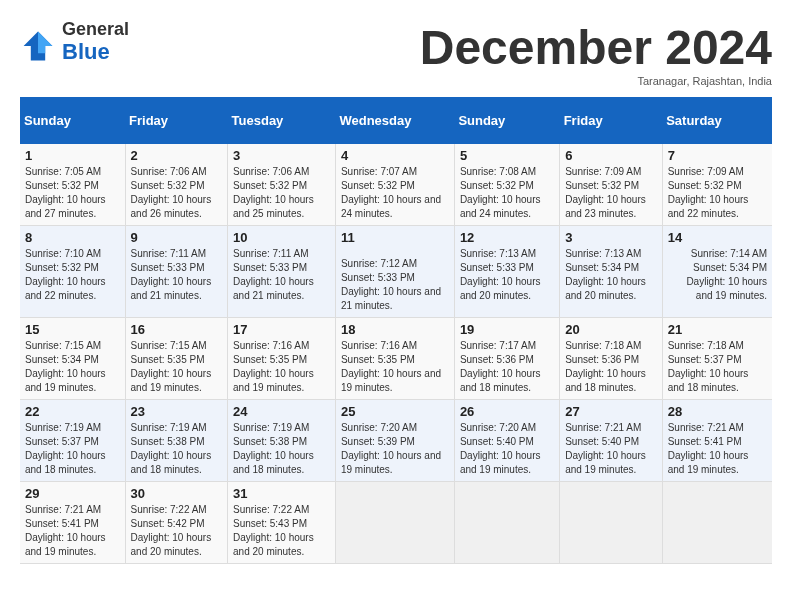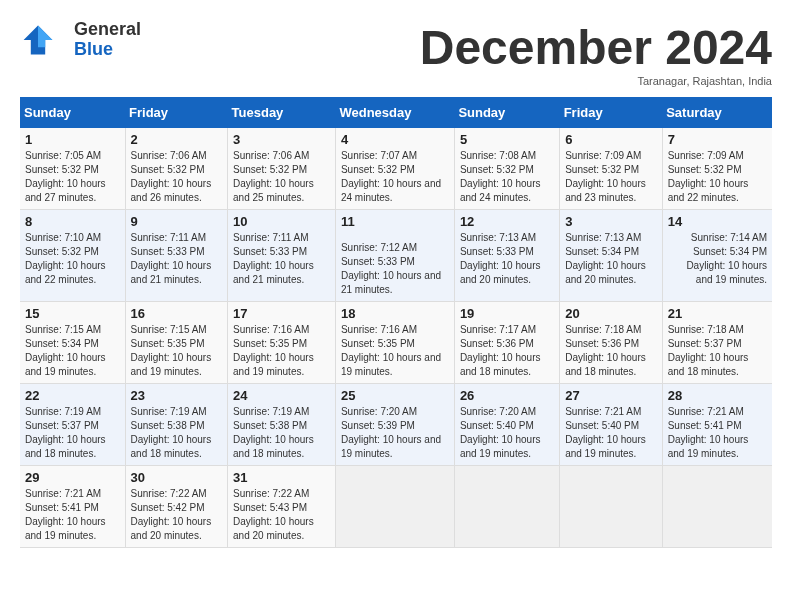--- a/index.html
+++ b/index.html
@@ -11,35 +11,35 @@
       padding: 20px;
     }
     .header-area {
       display: flex;
       justify-content: space-between;
       align-items: flex-start;
       margin-bottom: 10px;
     }
     .logo {
       display: flex;
-      align-items: center;
-      gap: 18px;
+      align-items: flex-end;
+      gap: 6px;
     }
     .logo-text {
       display: flex;
       flex-direction: column;
       line-height: 1.1;
     }
     .logo-general {
       font-size: 18px;
       font-weight: bold;
       color: #333;
     }
     .logo-blue {
-      font-size: 18px;
+      font-size: 22px;
       font-weight: bold;
       color: #1565c0;
     }
     .logo-icon {
       width: 36px;
       height: 36px;
     }
     .title-area {
       text-align: right;
     }
@@ -55,21 +55,21 @@
     .calendar-table {
       width: 100%;
       border-collapse: collapse;
       font-size: 11px;
     }
     .calendar-table thead tr {
       background-color: #1565c0;
       color: #fff;
     }
     .calendar-table thead th {
-      padding: 8px 4px;
+      padding: 16px 4px;
       text-align: left;
       font-size: 13px;
       font-weight: bold;
     }
     .calendar-table tbody tr {
       border-bottom: 1px solid #ddd;
     }
     .calendar-table tbody tr:nth-child(odd) {
       background-color: #f9f9f9;
     }

